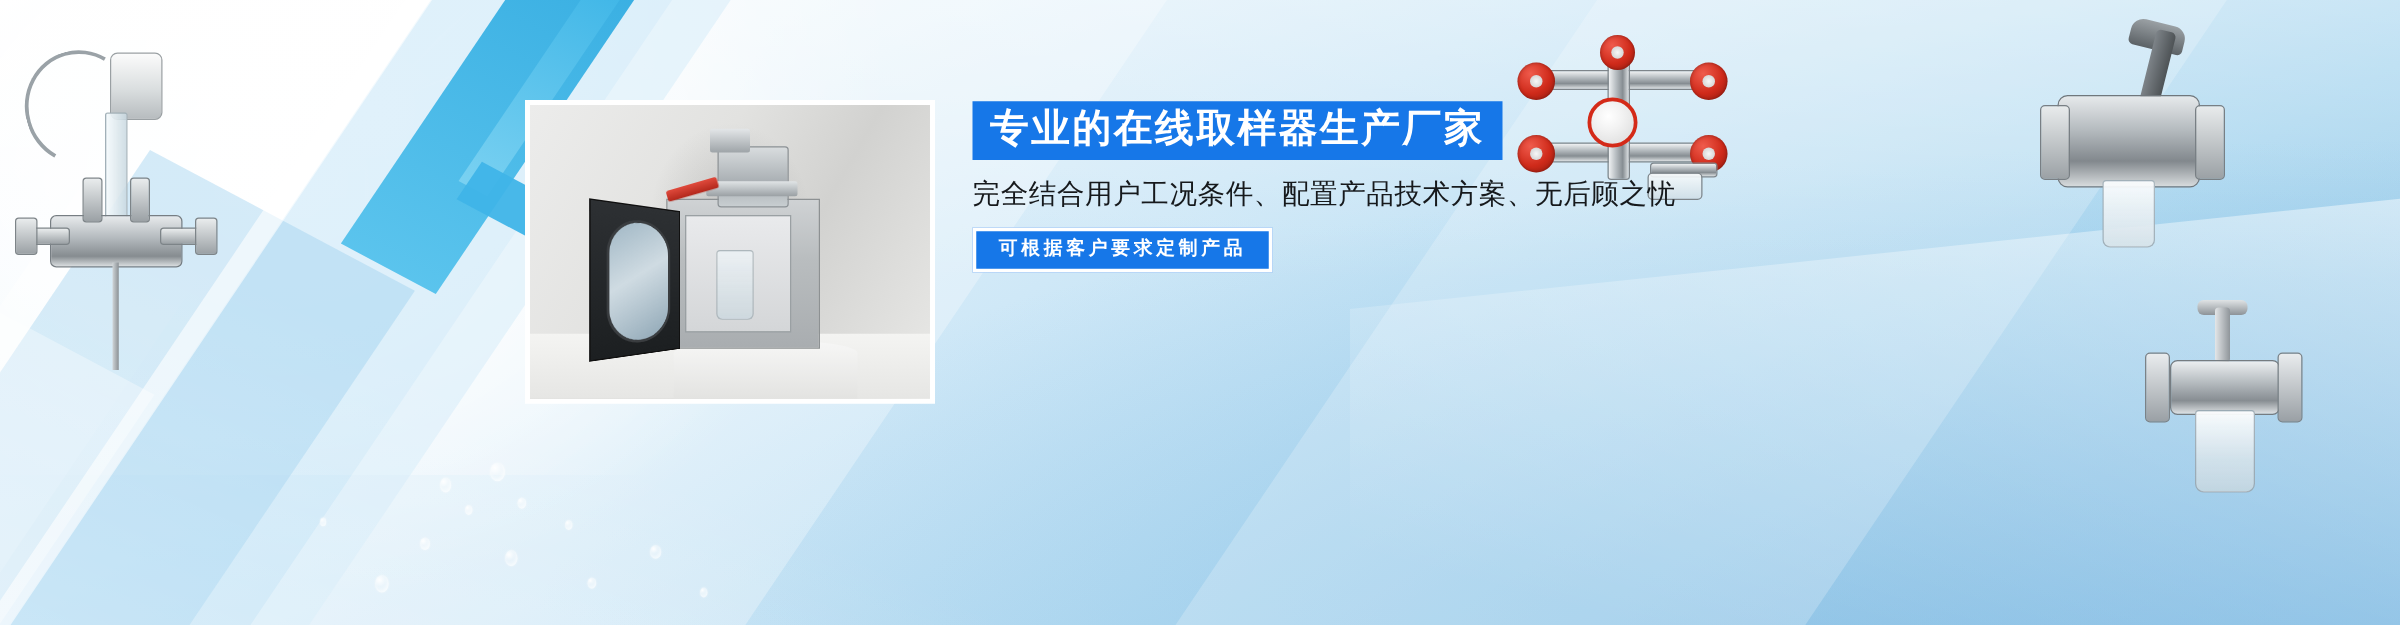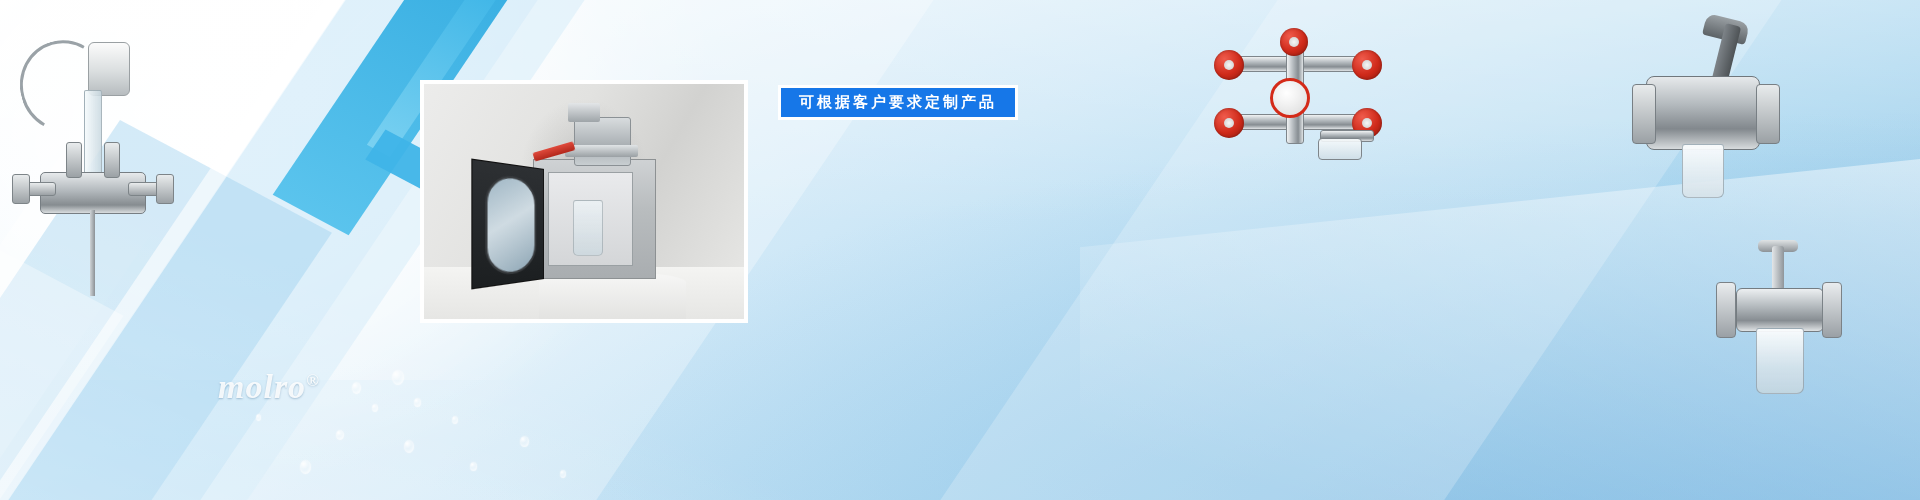--- a/index.html
+++ b/index.html
@@ -570,25 +570,26 @@
     <div class="sg-knob"></div>
     <div class="sg-stem"></div>
     <div class="sg-body"></div>
     <div class="sg-flange" style="left:16px;top:42px;"></div>
     <div class="sg-flange" style="left:122px;top:42px;"></div>
     <div class="sg-glass"></div>
   </div>
 
   <div class="copy">
 
-
+    <div class="headline-wrap">
+      <span class="headline">专业的在线取样器生产厂家</span>
+    </div>
+
+    <div class="subline">完全结合用户工况条件、配置产品技术方案、无后顾之忧</div>
 
     <div class="cta-wrap">
       <span class="cta">可根据客户要求定制产品</span>
     </div>
 
   </div>
 
-  <div class="watermark">
-    <span>molro</span><span class="reg">®</span>
-  </div>
 
 </div>
 
 </body></html>

